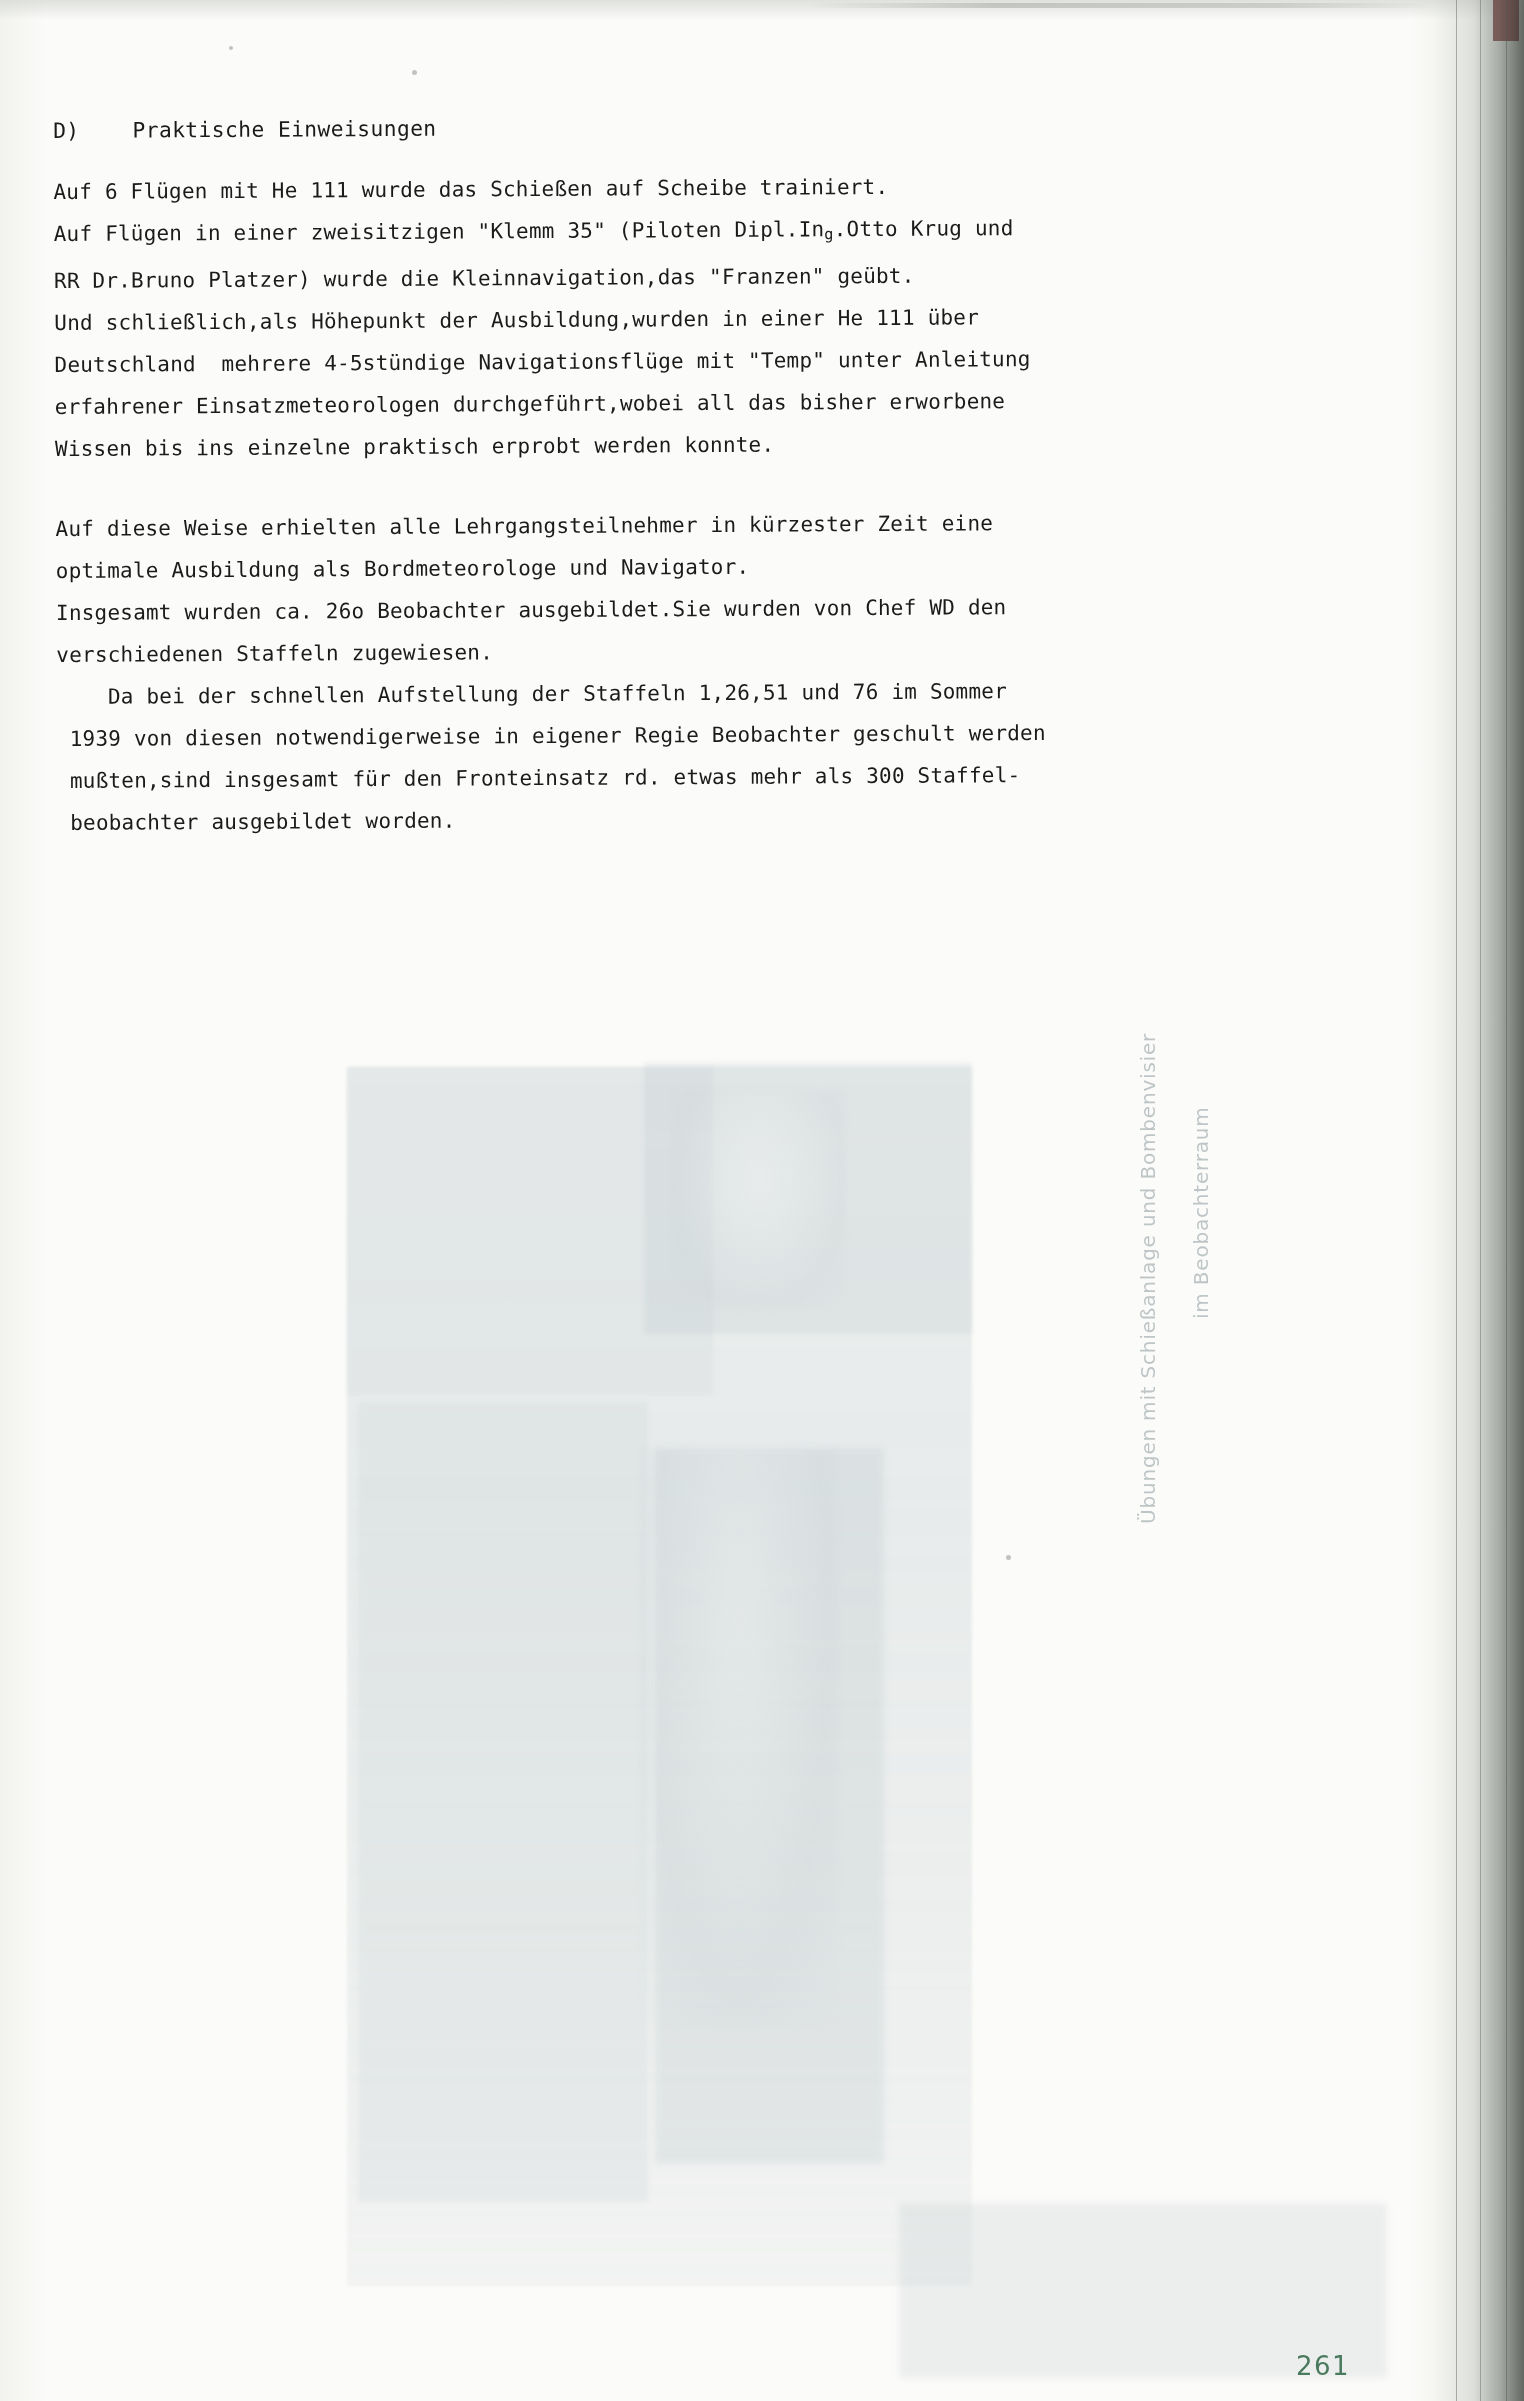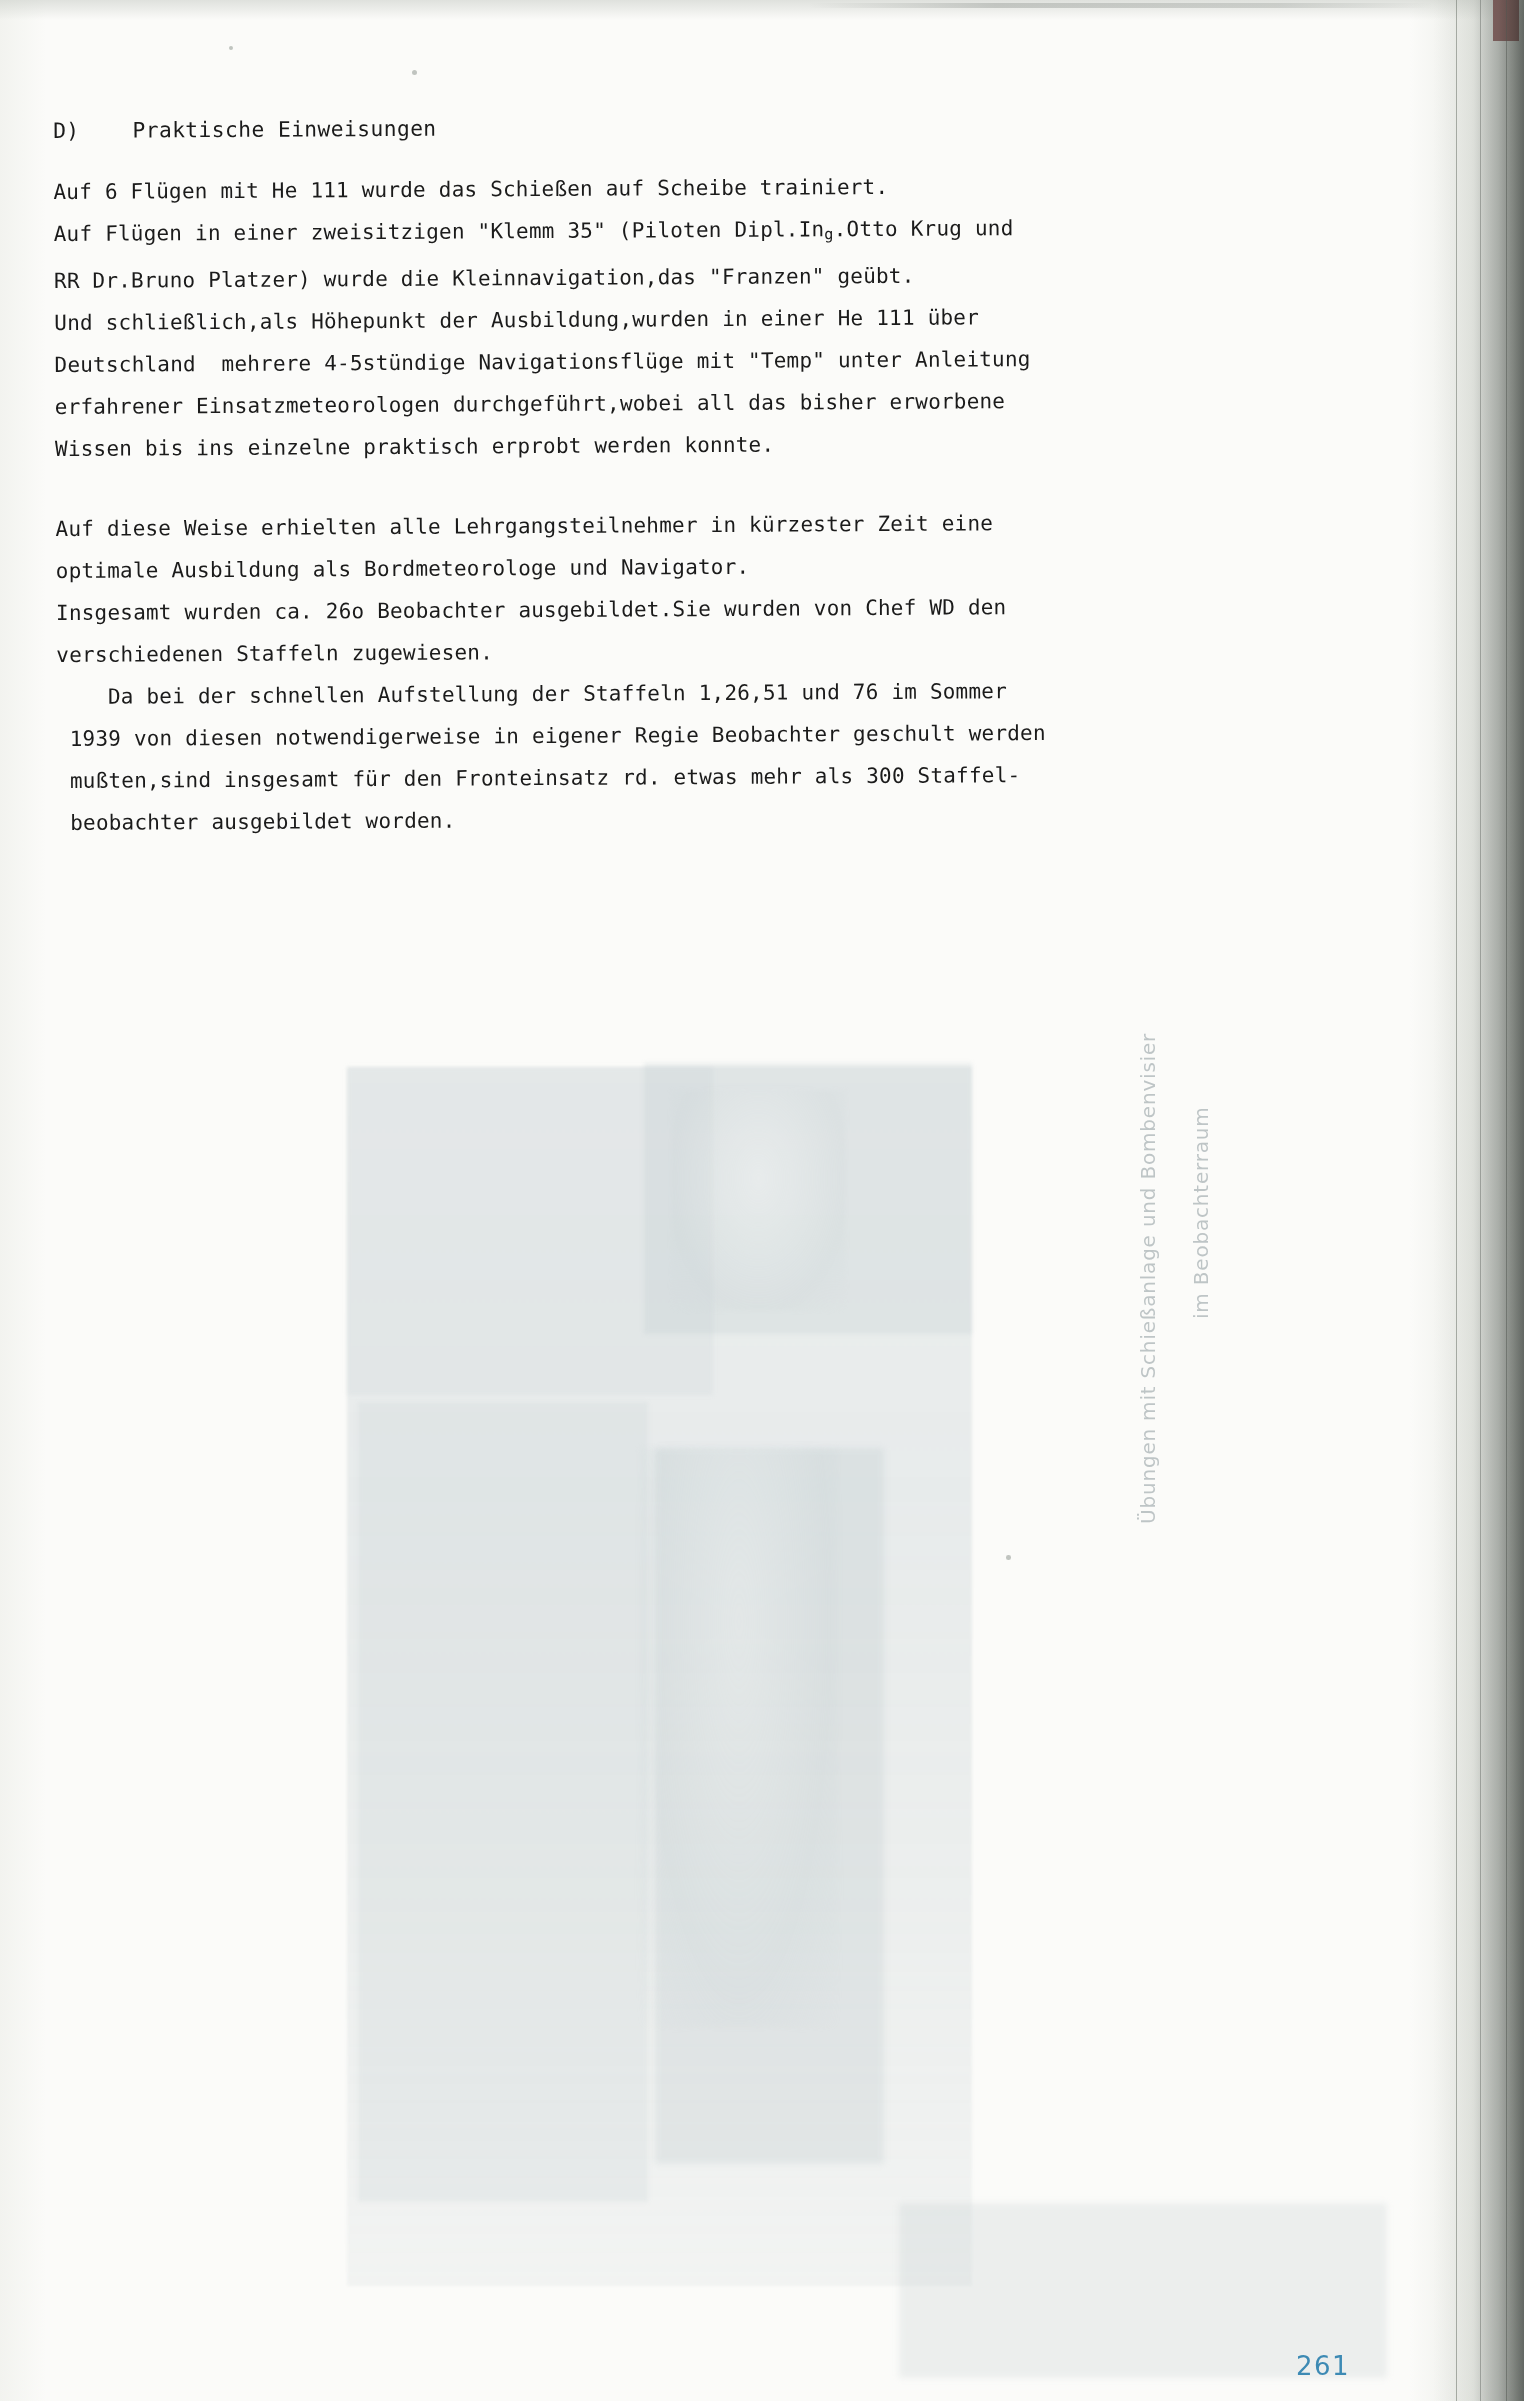--- a/index.html
+++ b/index.html
@@ -206,21 +206,21 @@
 
   
   .typed-skew { transform: rotate(-0.35deg); transform-origin: 0 0; }
 
   .page-number {
     position: absolute;
     left: 1296px;
     top: 2351px;
     font-family: "DejaVu Sans", sans-serif;
     font-size: 26px;
-    color: #0369a1;
+    color: #14532d;
     opacity: 0.75;
     letter-spacing: 1.5px;
   }
 </style>
 </head>
 <body>
 
 <div class="page">
 
   <div class="scan-tint"></div>

